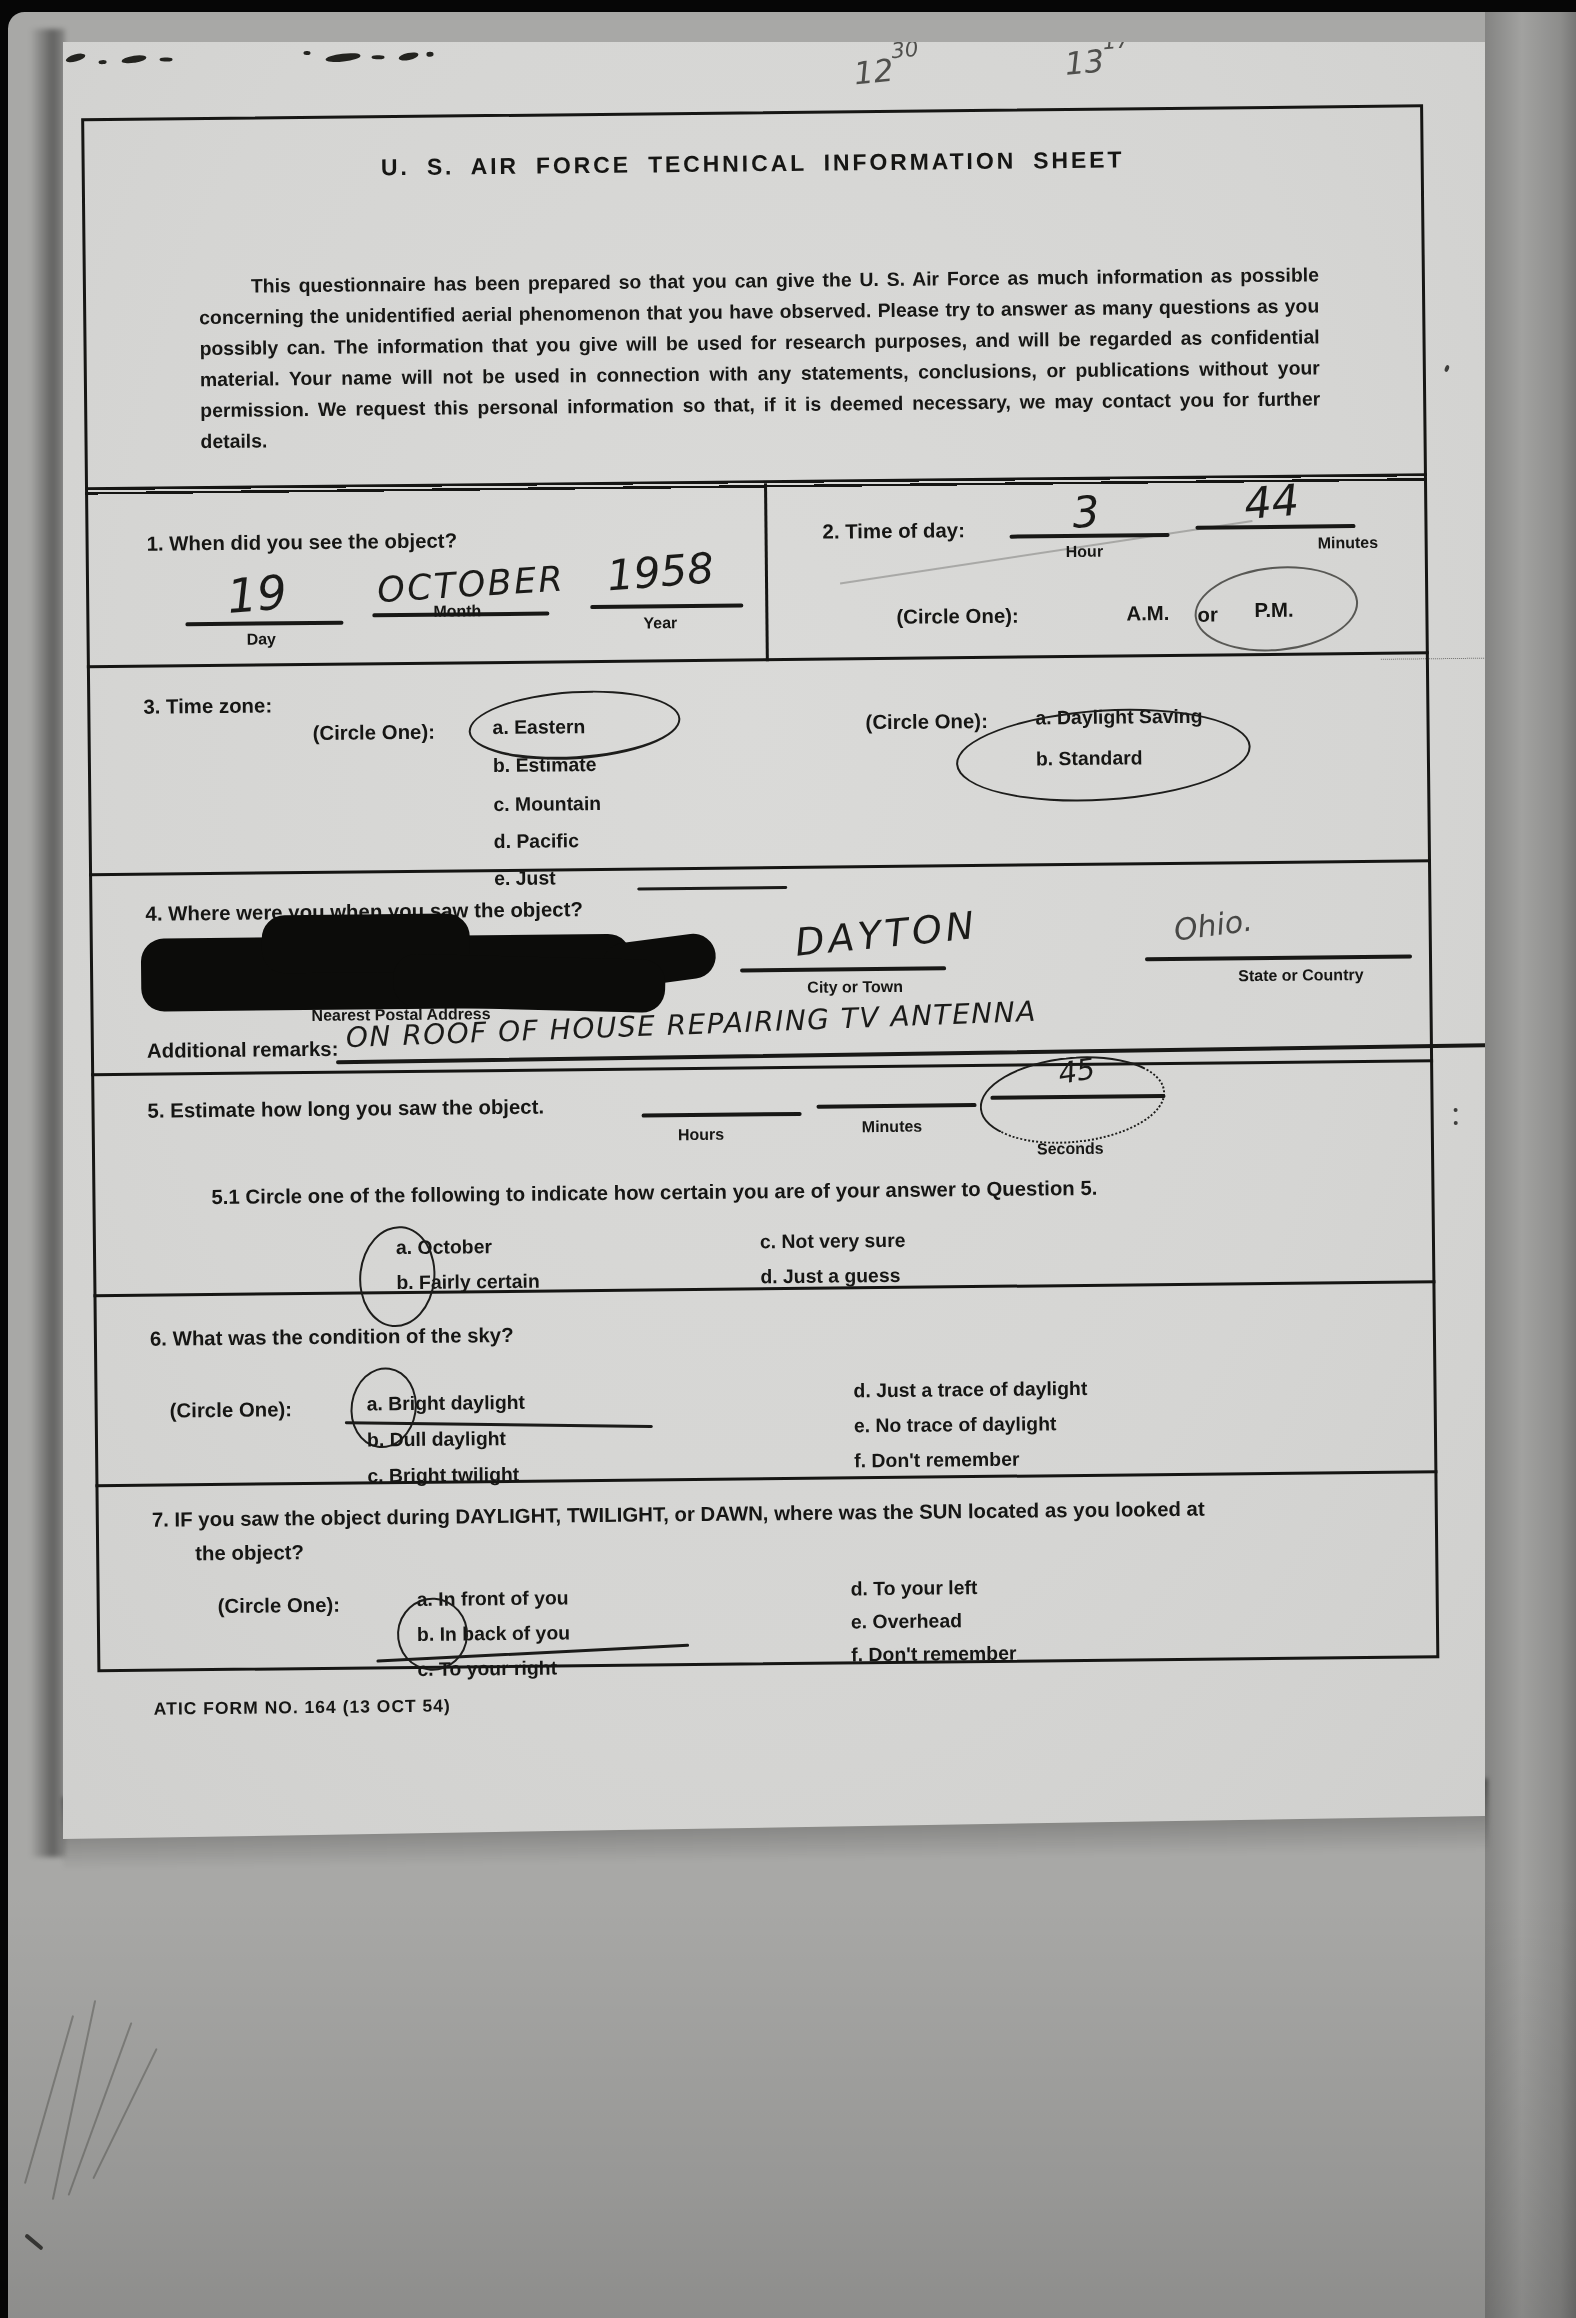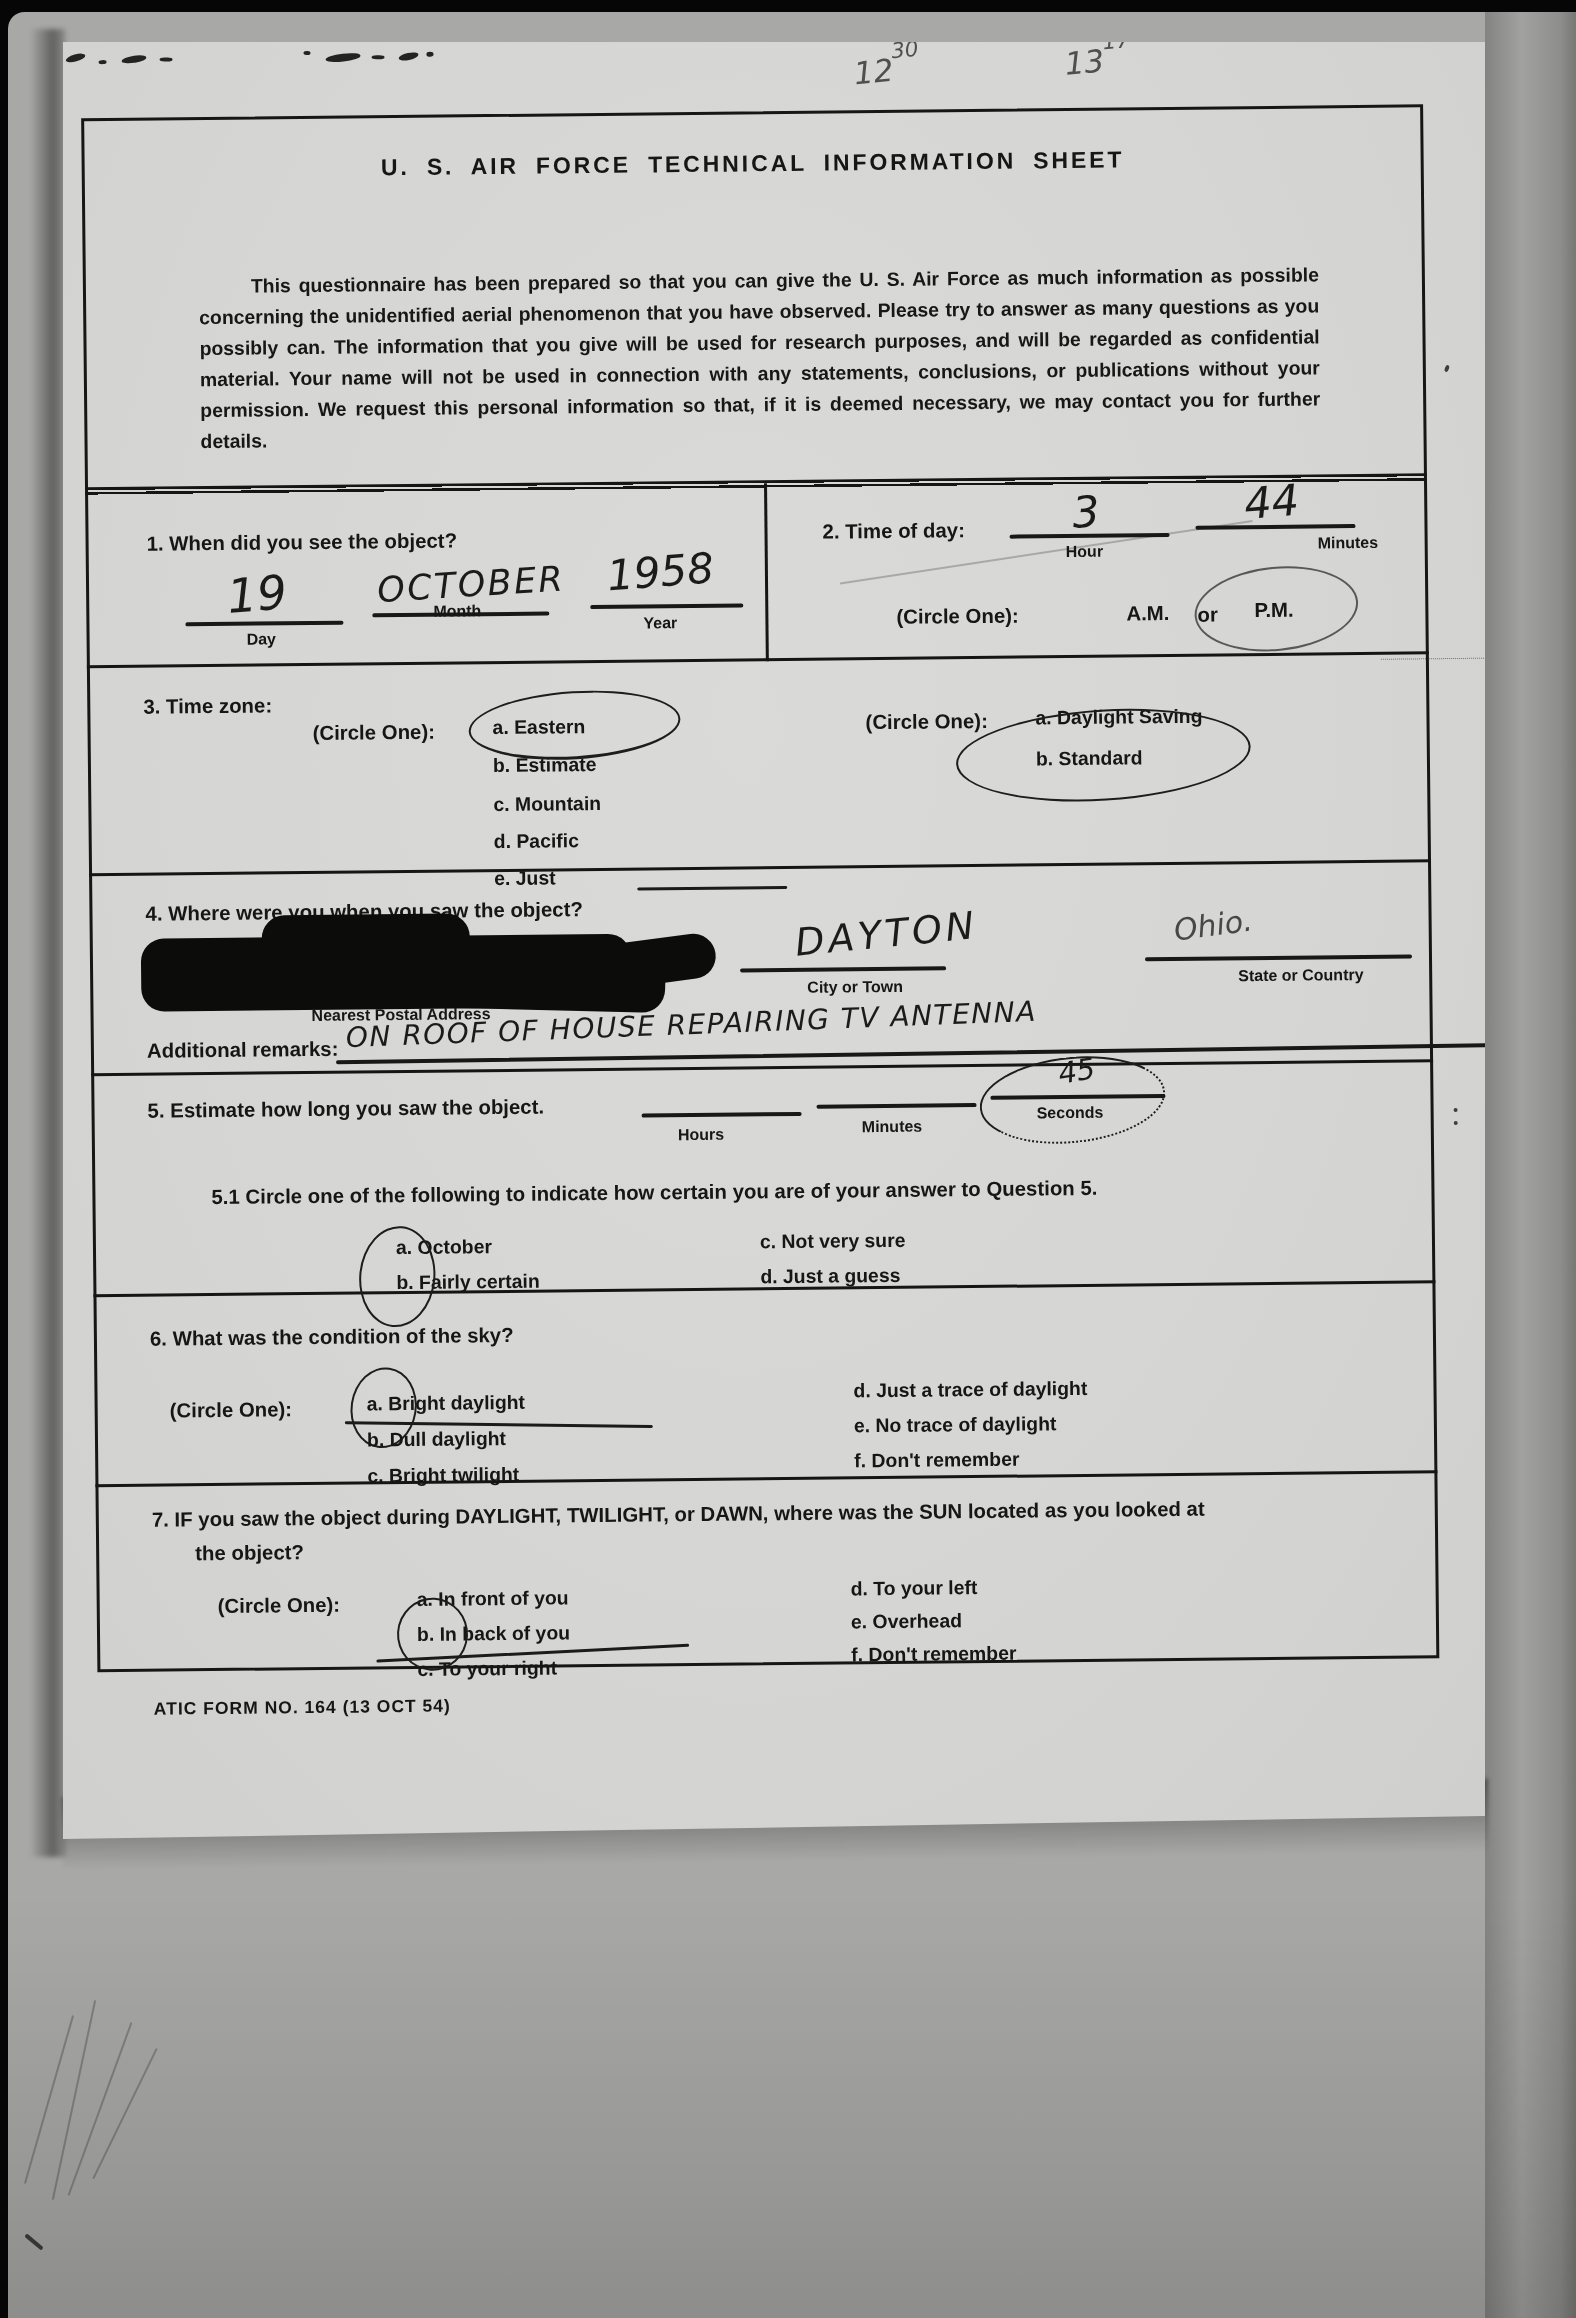--- a/index.html
+++ b/index.html
@@ -165,21 +165,21 @@
         <div class="abs hw" style="left:255px;top:896px;font-size:28px;letter-spacing:1.5px;transform:rotate(-1.6deg);text-transform:uppercase;">On Roof Of House Repairing TV Antenna</div>
         <div class="abs uline" style="left:245px;top:942px;width:1161px;transform:rotate(-0.25deg);"></div>
 
         <div class="abs t q" style="left:56px;top:982px;">5.  Estimate how long you saw the object.</div>
         <div class="abs uline" style="left:550px;top:1001px;width:160px;"></div>
         <div class="abs t sm" style="left:586px;top:1014px;">Hours</div>
         <div class="abs uline" style="left:725px;top:994px;width:160px;"></div>
         <div class="abs t sm" style="left:770px;top:1008px;">Minutes</div>
         <div class="abs hw" style="left:967px;top:946px;font-size:29px;transform:rotate(-8deg);z-index:6;">45</div>
         <div class="abs uline" style="left:899px;top:987px;width:175px;z-index:6;"></div>
-        <div class="abs t sm" style="left:945px;top:996px;z-index:6;">Seconds</div>
+        <div class="abs t sm" style="left:945px;top:1032px;z-index:6;">Seconds</div>
         <div class="abs circ" style="left:888px;top:949px;width:182px;height:82px;transform:rotate(-5deg);z-index:5;border-right-style:dotted;border-bottom-style:dotted;"></div>
 
         <div class="abs t q" style="left:119px;top:1069px;">5.1  Circle one of the following to indicate how certain you are of your answer to Question 5.</div>
         <div class="abs t opt" style="left:303px;top:1121px;">a.  October</div>
         <div class="abs t opt" style="left:303px;top:1156px;">b.  Fairly certain</div>
         <div class="abs circ" style="left:266px;top:1111px;width:72px;height:97px;transform:rotate(6deg);"></div>
         <div class="abs t opt" style="left:667px;top:1119px;">c.  Not very sure</div>
         <div class="abs t opt" style="left:667px;top:1154px;">d.  Just a guess</div>
 
         <div class="abs t q" style="left:56px;top:1210px;">6.  What was the condition of the sky?</div>

